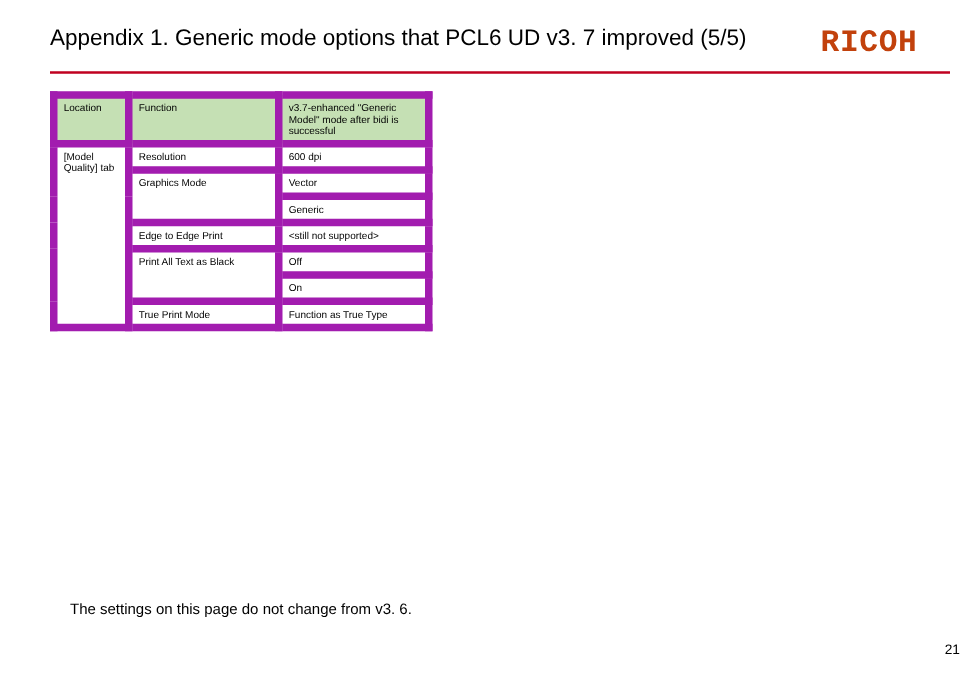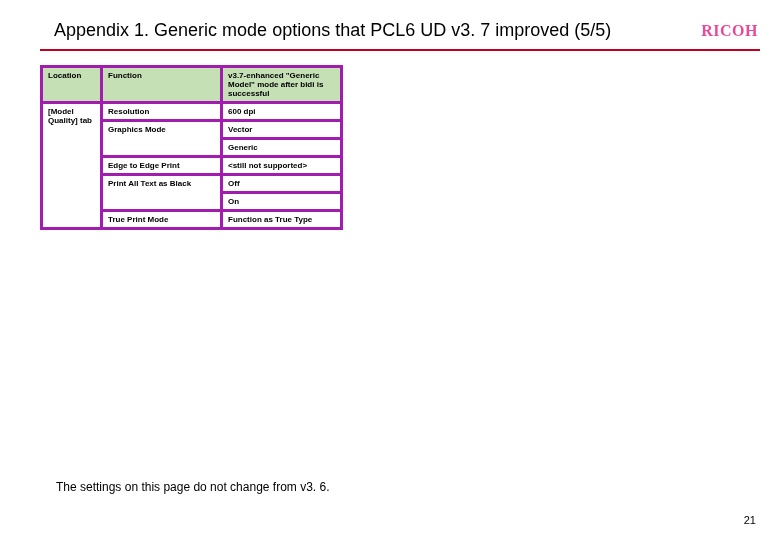--- a/index.html
+++ b/index.html
@@ -7,73 +7,71 @@
     padding: 0;
     width: 780px;
     height: 540px;
     background: #fff;
     font-family: Arial, Helvetica, sans-serif;
     color: #000;
     position: relative;
   }
   .header {
     display: flex;
-    align-items: center;
-    padding: 20px 12px 4px 40px;
-    margin-left: 14px;
+    padding: 20px 36px 4px 40px;
   }
   .title {
     font-size: 18px;
     flex: 1;
   }
   .logo {
-    font-family: Liberation Serif, serif;
+    font-family: Liberation Mono, monospace;
     font-weight: 900;
-    font-size: 16px;
+    font-size: 25px;
     letter-spacing: 0.5px;
-    color: #ec4899;
+    color: #c2410c;
     padding-right: 10px;
     white-space: nowrap;
   }
   .rule {
     margin: 4px 20px 14px 40px;
     border: none;
     border-top: 2px solid #c00020;
   }
   .table-wrap {
     margin-left: 40px;
   }
   table {
     border-collapse: collapse;
     font-size: 8px;
     table-layout: fixed;
   }
   col.c0 { width: 60px; }
   col.c1 { width: 120px; }
   col.c2 { width: 120px; }
   th, td {
-    border: 3px solid #a21caf;
+    border: 6px solid #a21caf;
     padding: 3px 5px;
     text-align: left;
     vertical-align: top;
-    font-weight: bold;
+    font-weight: normal;
     background: #fff;
   }
   th {
     background: #c5e0b4;
   }
   .footer-note {
     position: absolute;
     left: 56px;
     bottom: 46px;
     font-size: 12px;
   }
   .page-num {
     position: absolute;
-    right: 24px;
+    right: 12px;
     bottom: 14px;
     font-size: 11px;
   }
 </style>
 </head>
 <body>
 
 <div class="header">
   <div class="title">Appendix 1. Generic mode options that PCL6 UD v3. 7 improved (5/5)</div>
   <div class="logo">RICOH</div>

